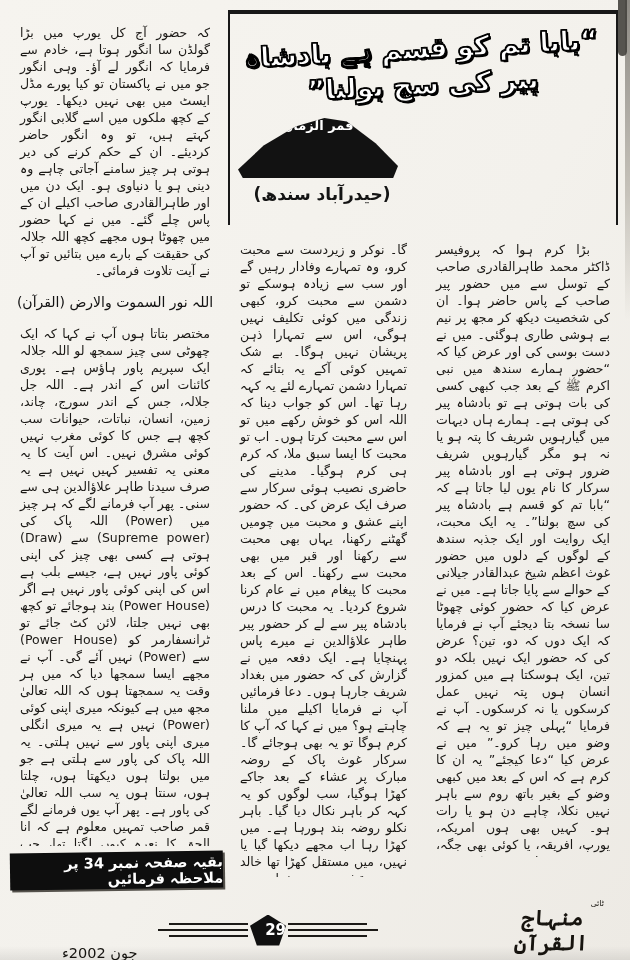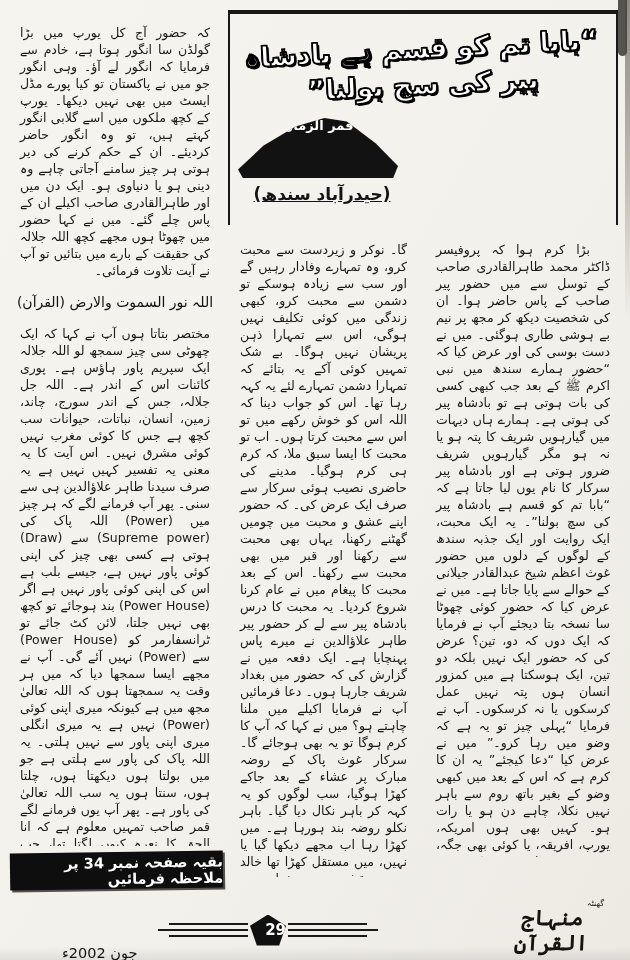--- a/index.html
+++ b/index.html
@@ -57,21 +57,21 @@
     clip-path:polygon(0% 86%, 16% 46%, 36% 14%, 54% 0%, 68% 6%, 86% 42%, 100% 80%, 97% 100%, 3% 100%);
     display:flex;align-items:flex-start;justify-content:center;
   }
   .author-name{
     direction:rtl;color:#ffffff;font-size:13px;font-weight:bold;
     padding-bottom:7px;white-space:nowrap;
   }
   .author-loc{
     position:absolute;left:6px;top:170px;width:172px;
     direction:rtl;text-align:center;
-    font-size:17px;font-weight:bold;color:#141414;text-decoration:underline;
+    font-size:17px;font-weight:bold;color:#141414;
   }
   
   .cont-box{
     position:absolute;left:10px;top:852px;width:213px;height:37px;
     background:#0e0e0e;color:#fff;
     display:flex;align-items:center;justify-content:center;
     direction:rtl;font-size:14.5px;font-weight:bold;
     transform:rotate(-0.8deg);
     box-shadow:2px 2px 0 #55524c;
   }
@@ -168,21 +168,21 @@
       <span>29</span>
     </div>
     <div class="rule-group rg-right">
       <span></span>
         <span></span>
         <span></span>
     </div>
   </div>
 
   <div class="footer-logo">
-    <span class="logo-city">گھنٹہ</span>
+    <span class="logo-city">ٹائی</span>
     <span class="logo-name">منہاج القرآن</span>
   </div>
 
   <div class="edge-streak"></div>
   <div class="smudge"></div>
   <div class="paper-shadow"></div>
 
 </div>
 
 </body></html>

